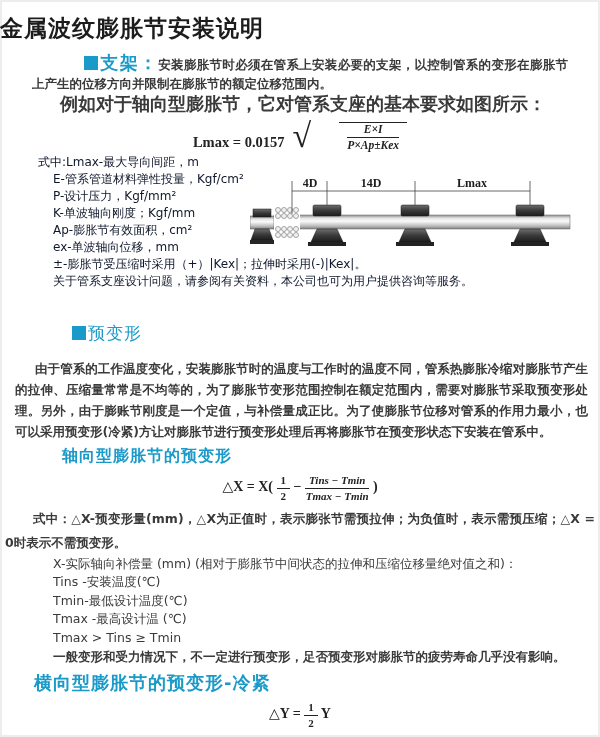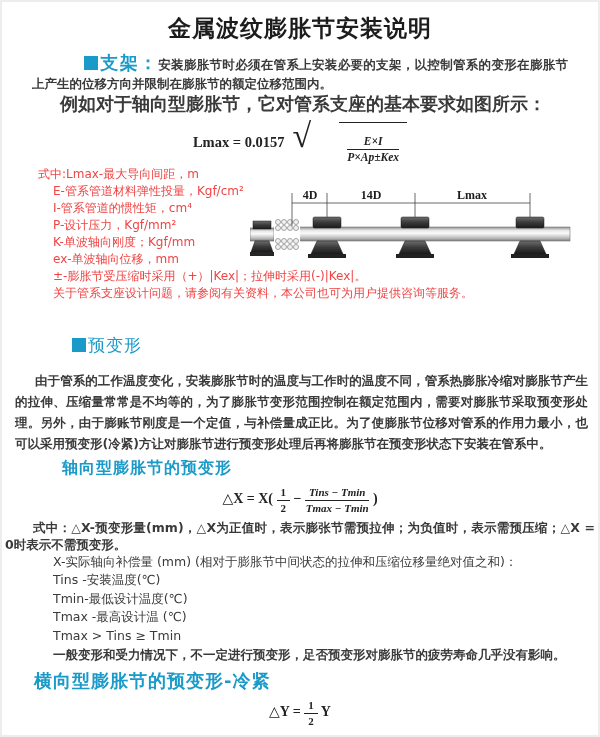--- a/index.html
+++ b/index.html
@@ -9,21 +9,21 @@
     margin:0 auto;
     background:#ffffff;
     box-shadow:inset 0 0 0 2px #ededed;
     overflow:hidden;
     font-family:"DejaVu Sans","Liberation Sans",sans-serif;
     color:#3a3a3a;
     box-sizing:border-box;
   }
   .doc-title{
     margin:13px 0 0 0;
-    text-align:center;
+    text-align:left;
     font-size:23px;
     font-weight:bold;
     color:#1c1c1c;
     letter-spacing:1px;
   }
   
   .para-lead{
     margin:9px 32px 0 32px;
     font-size:12.5px;
     font-weight:600;
@@ -53,35 +53,35 @@
   }
   .formula{
     font-family:"Liberation Serif","DejaVu Serif",serif;
     font-weight:bold;
     color:#222;
     text-align:center;
   }
   .formula-lmax{margin:7px 0 2px 0;font-size:14.5px;}
   .sqrt{display:inline-flex;align-items:flex-start;margin-left:8px;}
   .rad-sign{font-size:34px;line-height:0.82;font-weight:400;margin-right:-4px;}
-  .radicand{border-top:1.6px solid #222;padding:12px 8px 0 8px;display:inline-block;margin-left:32px;}
+  .radicand{border-top:1.6px solid #222;padding:0 8px 0 8px;display:inline-block;margin-left:32px;}
   .frac{
     display:inline-flex;flex-direction:column;
     text-align:center;vertical-align:middle;
     line-height:1.15;font-size:11.5px;
   }
   .frac .num{border-bottom:1px solid #222;padding:0 4px 1px 4px;}
   .frac .den{padding-top:1px;text-align:center;}
   .it{font-style:italic;}
   .support-body{position:relative;height:168px;margin-top:2px;}
   .def-line{
     margin-left:53px;
     font-size:12px;
     line-height:17px;
-    color:#ef4444;
+    color:#0f172a;
     white-space:nowrap;
   }
   .def-line.first{margin-left:38px;}
   .diagram{position:absolute;left:250px;top:20px;}
   
   .sec-head{
     margin:6px 0 0 33px;
     font-size:17px;
     font-weight:normal;
     color:#1a9ac8;
@@ -102,21 +102,21 @@
     font-weight:bold;
     color:#1a9ac8;
     letter-spacing:1px;
   }
   .formula-dx{margin:7px 0 4px 0;font-size:14px;}
   .formula-dx .frac{font-size:11px;}
   .para-explain{
     margin:2px 5px 0 5px;
     font-size:12.5px;
     font-weight:600;
-    line-height:17px;
+    line-height:24px;
     text-align:justify;
     text-indent:28px;
   }
   .note-line{
     margin-left:53px;
     font-size:12.5px;
     line-height:18.5px;
     white-space:nowrap;
   }
   .closing-line{
@@ -166,23 +166,23 @@
         <span class="radicand"><span class="frac">
             <span class="num it">E×I</span>
             <span class="den it">P×Ap±Kex</span>
           </span></span>
       </span>
   </div>
 
   <div class="support-body">
     <div class="def-line first">式中:Lmax-最大导向间距，m</div>
     <div class="def-line">E-管系管道材料弹性投量，Kgf/cm²</div>
-    <div class="def-line">I-管系管道的惯性矩，cm⁴</div>
     <div class="def-line">P-设计压力，Kgf/mm²</div>
     <div class="def-line">K-单波轴向刚度；Kgf/mm</div>
+    <div class="def-line">Ap-膨胀节有效面积，cm²</div>
     <div class="def-line">ex-单波轴向位移，mm</div>
     <div class="def-line">±-膨胀节受压缩时采用（+）|Kex|；拉伸时采用(-)|Kex|。</div>
     <div class="def-line">关于管系支座设计问题，请参阅有关资料，本公司也可为用户提供咨询等服务。</div>
 
     <svg class="diagram" width="344" height="100" viewBox="0 0 344 100">
       <defs>
         <linearGradient id="pipeGrad" x1="0" y1="0" x2="0" y2="1">
           <stop offset="0" stop-color="#8f8f8f"></stop>
           <stop offset="0.25" stop-color="#e8e8e8"></stop>
           <stop offset="0.45" stop-color="#fafafa"></stop>

